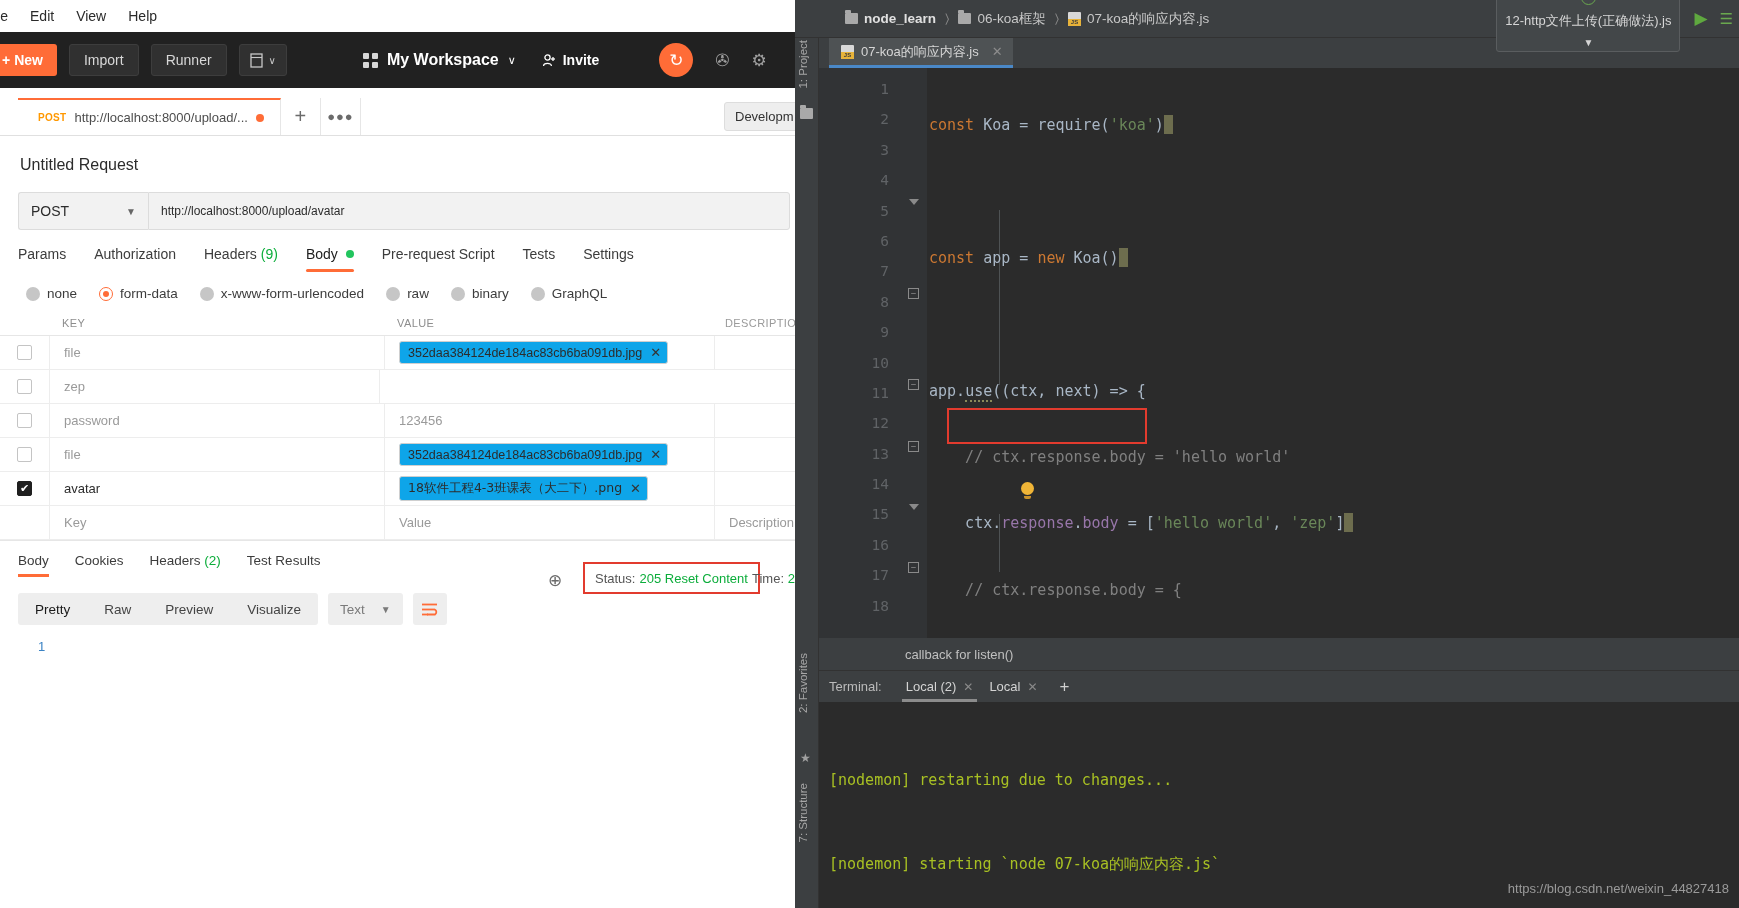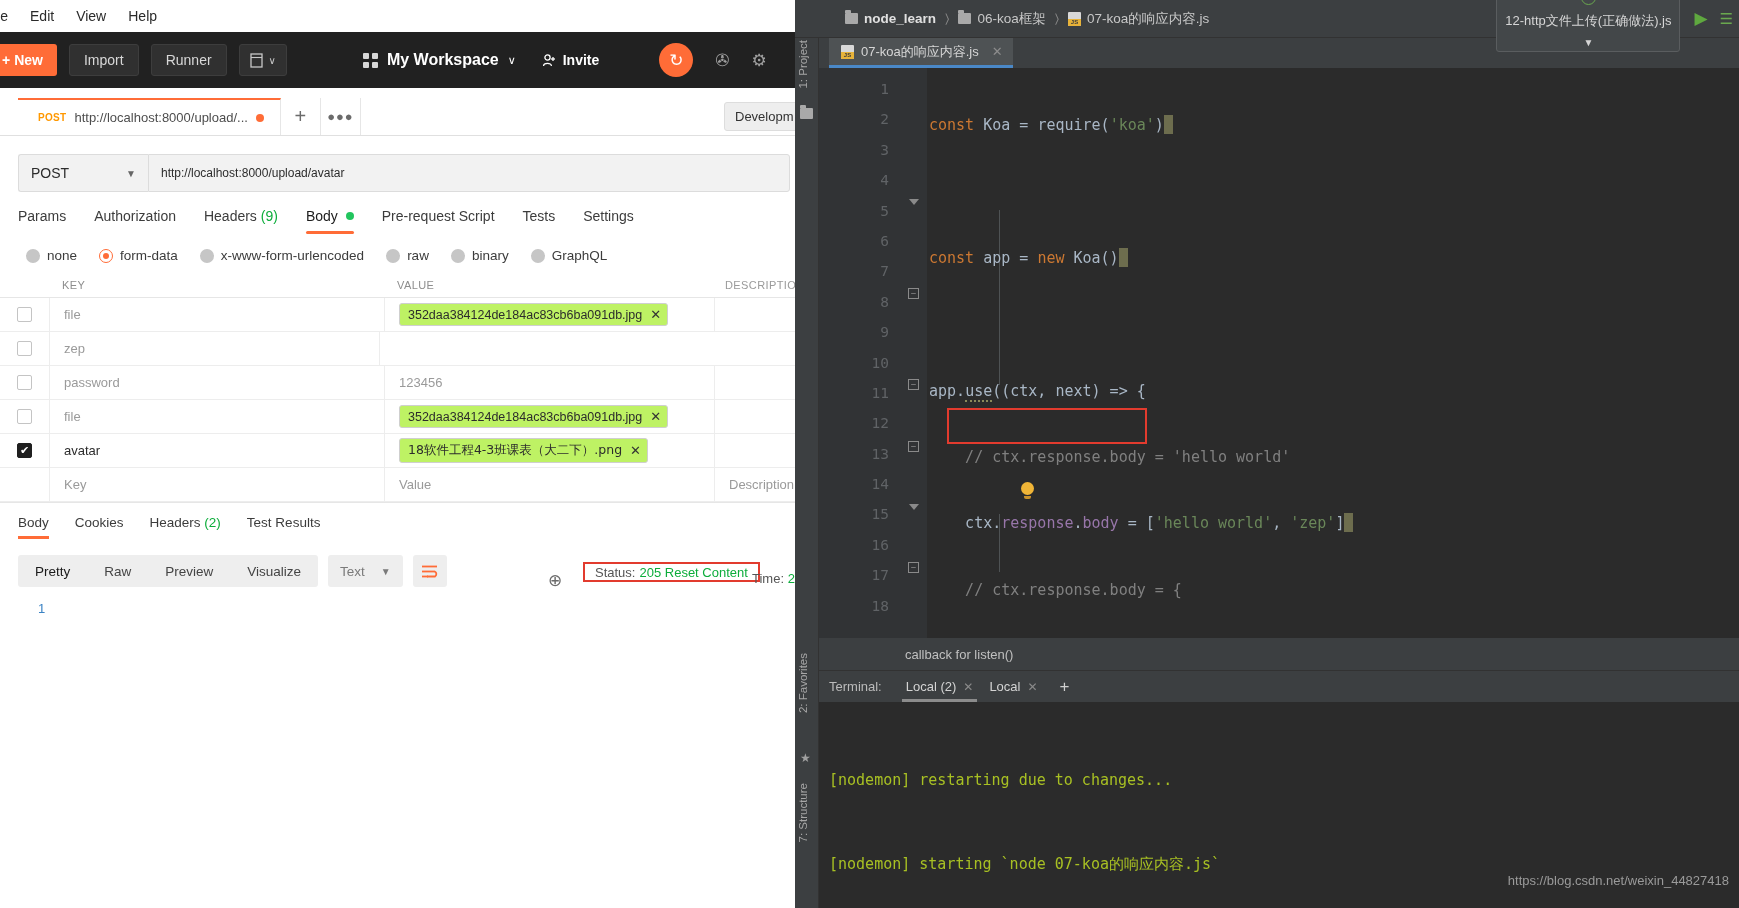--- a/index.html
+++ b/index.html
@@ -170,41 +170,41 @@
     width: 15px; height: 15px; border: 1px solid #c4c4c4;
     border-radius: 2px; background: #fff;
   }
   .chkbox.checked {
     background: #1f1f1f; border-color: #1f1f1f; color: #fff;
     display: flex; align-items: center; justify-content: center;
     font-size: 11px;
   }
   .filechip {
     border: 1px solid #cfcfcf; border-radius: 3px;
-    padding: 3px 6px 3px 8px; background: #bef264;
+    padding: 3px 6px 3px 8px; background: #0ea5e9;
     display: inline-flex; align-items: center; gap: 8px;
     color: #2c2c2c; font-size: 12.5px; white-space: nowrap;
   }
   .filechip .x { color: #333; font-size: 13px; }
 
   .pm-restabs {
     display: flex; gap: 26px; font-size: 13.5px; color: #3c3c3c;
     padding: 12px 0 0 18px; border-top: 1px solid #e6e6e6; margin-top: 0;
   }
   .pm-restabs .t { position: relative; padding-bottom: 9px; }
   .pm-restabs .t.active::after {
     content:''; position:absolute; left:0; right:0; bottom:0;
     height:3px; background:#ff6c37;
   }
   .pm-statusbox {
     position: absolute; left: 583px; top: 562px;
     border: 2px solid #e23b2e; padding: 6px 10px;
     font-size: 13px; color: #555; white-space: nowrap;
     display: flex; align-items: center; gap: 4px;
-    height: 20px;
+    height: 32px;
   }
   .status-val { color: #0cad3b; }
   .pm-globe { position:absolute; left: 548px; top: 570px; font-size: 17px; color: #6b6b6b; }
   .pm-time { position: absolute; left: 752px; top: 571px; font-size: 13px; color: #555; }
   .pm-time b { color: #0cad3b; font-weight: normal; }
 
   .pm-viewbar {
     display: flex; align-items: center; gap: 10px;
     margin: 16px 0 0 18px;
   }
@@ -378,21 +378,21 @@
   .termtab .x { color: #8b8b8b; font-size: 12px; }
   .termplus { margin-left: 14px; color: #cfcfcf; font-size: 17px; }
 
   .termbody {
     position: absolute; left: 24px; right: 0; top: 702px; bottom: 0;
     background: #2b2b2b; padding: 8px 0 0 10px;
     font-size: 15px; line-height: 28px; white-space: pre;
   }
   .tgreen { color: #a8c023; }
   .watermark {
-    position: absolute; right: 10px; bottom: 20px;
+    position: absolute; right: 10px; bottom: 12px;
     font-size: 13px; color: #9a9a9a;
     font-family: "Liberation Sans", sans-serif;
   }
 </style>
 </head>
 <body>
 
 <div id="root">
 
   <div id="postman">
@@ -452,20 +452,21 @@
       <div class="pm-tab">
         <span class="method">POST</span>
         <span>http://localhost:8000/upload/...</span>
         <span class="pm-dot"></span>
       </div>
       <div class="pm-tabplus">+</div>
       <div class="pm-tabmore">●●●</div>
       <div class="pm-dev-chip">Developm</div>
     </div>
 
+    <div class="pm-reqtitle">Untitled Request</div>
 
     <div class="pm-urlrow">
       <div class="pm-method">
         <span>POST</span>
         <span class="caret">▼</span>
       </div>
       <div class="pm-url">http://localhost:8000/upload/avatar</div>
     </div>
 
     <div class="pm-reqtabs">

